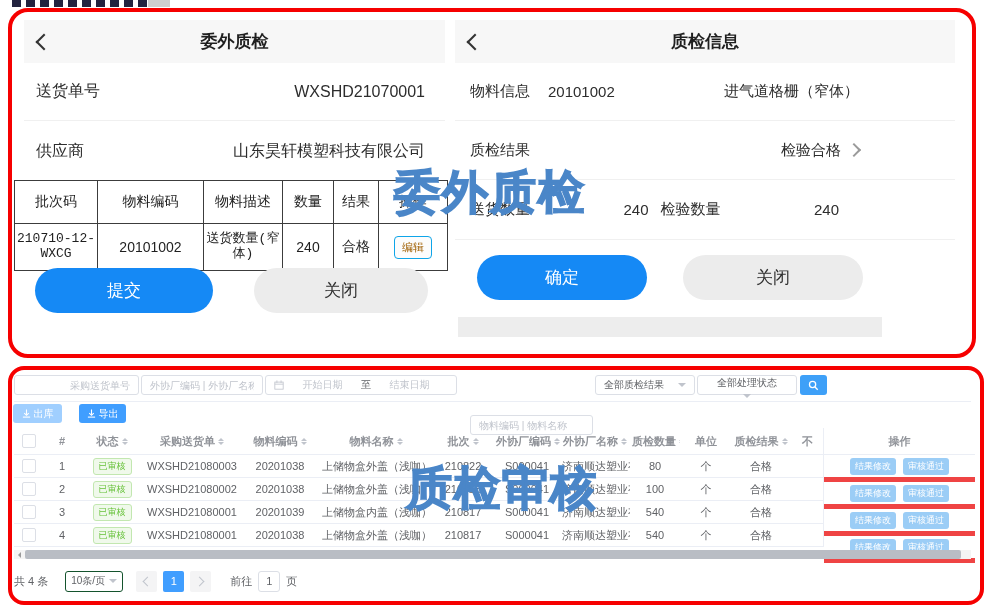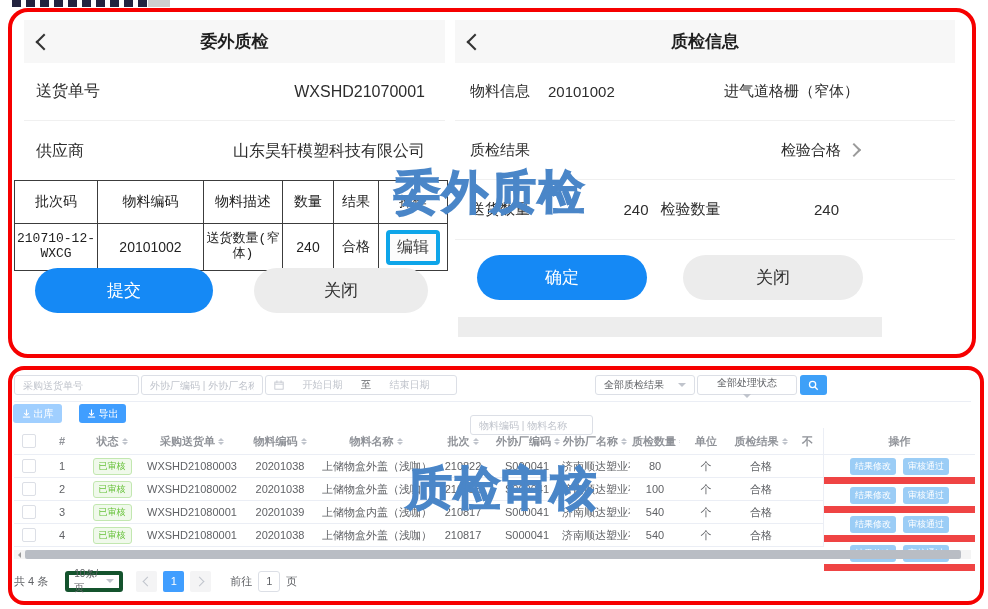--- a/index.html
+++ b/index.html
@@ -36,21 +36,21 @@
   .pleft .frow.b{border-bottom:1px solid #f0f0f0;}
   .pleft .frow2{height:60px;}
 
   
   .gtable{position:absolute;left:-10px;top:160px;width:433px;border-collapse:collapse;table-layout:fixed;
           font-size:14px;color:#1f1f1f;text-align:center;}
   .gtable th,.gtable td{border:1px solid #3c3c3c;padding:2px 1px;font-weight:normal;}
   .gtable th{height:38px;}
   .gtable td{height:42px;}
   .gtable .small{font-size:13px;line-height:1.15;font-family:Liberation Mono, monospace;}
-  .editbtn{font-size:16px;color:#404040;background:#fcfcfc;border:4px solid #0ea5e9;border-radius:4px;padding:3px 7px;cursor:pointer;}
+  .editbtn{font-size:11px;color:#a16207;background:#fcfcfc;border:1px solid #0ea5e9;border-radius:4px;padding:3px 7px;cursor:pointer;}
 
   .pillrow{position:absolute;left:11px;right:17px;display:flex;justify-content:space-between;}
   .pleft .pillrow{top:248px;}
   .pright .pillrow{left:22px;right:0;top:235px;justify-content:flex-start;gap:36px;}
   .pill{height:45px;border:none;border-radius:23px;font-size:17px;cursor:pointer;font-family:inherit;}
   .pill.blue{background:#1589f5;color:#fff;}
   .pill.gray{background:#ececec;color:#2d2d2d;}
   .pleft .pill{width:178px;}
   .pill.w170{width:170px;}
   .pill.w180{width:180px;}
@@ -91,32 +91,32 @@
   .dtable .left{text-align:left;padding-left:12px;}
   .cb{display:inline-block;width:12px;height:12px;border:1px solid #dcdfe6;border-radius:2px;background:#fff;vertical-align:middle;cursor:pointer;}
   .sort{display:inline-flex;flex-direction:column;margin-left:3px;vertical-align:middle;cursor:pointer;}
   .sort i{display:block;width:0;height:0;border:3.5px solid transparent;}
   .sort .up{border-bottom-color:#c0c4cc;margin-bottom:1px;}
   .sort .dn{border-top-color:#c0c4cc;}
   .badge{display:inline-block;padding:1px 5px;font-size:9px;color:#67c23a;background:#f0f9eb;border:1px solid #c2e7b0;border-radius:3px;}
   .opfixed{position:absolute;left:809px;top:0;width:152px;height:119px;background:#fff;border-left:1px solid #ebeef5;box-sizing:border-box;}
   .opfixed .oph{height:26px;border-bottom:1px solid #ebeef5;display:flex;align-items:center;justify-content:center;
                 font-size:11px;font-weight:bold;color:#909399;}
-  .opfixed .opr{height:22px;border-bottom:7px solid #ef4444;display:flex;align-items:center;justify-content:center;gap:7px;}
+  .opfixed .opr{height:22px;border-bottom:5px solid #ef4444;display:flex;align-items:center;justify-content:center;gap:7px;}
   .abtn{background:#9bcdf6;color:#fff;border:none;border-radius:3px;font-size:9px;padding:2px 5px;cursor:pointer;font-family:inherit;}
 
   
   .hscroll{position:absolute;left:14px;top:550px;width:957px;height:9px;background:#f4f4f4;z-index:2;}
   .hscroll .arr{position:absolute;left:0;top:0;width:10px;height:9px;display:flex;align-items:center;justify-content:center;cursor:pointer;}
   .hscroll .arr i{width:0;height:0;border:3px solid transparent;border-right-color:#9a9a9a;margin-right:2px;}
   .hscroll .thumb{position:absolute;left:11px;top:0;width:936px;height:9px;background:#b9bdc4;border-radius:2px;cursor:pointer;}
 
   
   .pager{position:absolute;left:14px;top:570px;height:22px;display:flex;align-items:center;font-size:11px;color:#606266;z-index:2;}
-  .pgsel{margin-left:17px;width:58px;height:21px;box-sizing:border-box;border:4px solid #14532d;border-radius:3px;
+  .pgsel{margin-left:17px;width:58px;height:21px;box-sizing:border-box;border:1px solid #14532d;border-radius:3px;
          display:flex;align-items:center;justify-content:space-between;padding:0 5px;font-size:10px;color:#606266;cursor:pointer;}
   .pgbtn{width:21px;height:21px;border-radius:2px;background:#f4f4f5;display:flex;align-items:center;justify-content:center;cursor:pointer;}
   .pgbtn.prev{margin-left:13px;}
   .pgbtn.next{margin-left:6px;}
   .pgbtn .c{width:6px;height:6px;border-left:1.5px solid #c0c4cc;border-bottom:1.5px solid #c0c4cc;}
   .pgbtn .c.lft{transform:rotate(45deg);margin-left:2px;}
   .pgbtn .c.rgt{transform:rotate(-135deg);margin-right:2px;}
   .pgcur{width:21px;height:21px;margin-left:6px;border-radius:2px;background:#409eff;color:#fff;display:flex;align-items:center;justify-content:center;cursor:pointer;}
   .goto-lbl{margin-left:19px;}
   .goto-in{margin-left:6px;width:22px;height:21px;box-sizing:border-box;border:1px solid #dcdfe6;border-radius:3px;text-align:center;font-size:11px;color:#606266;font-family:inherit;}
@@ -204,21 +204,21 @@
     </div>
     <div class="graybar"></div>
   </div>
 
   <div class="frame frame-top"></div>
   <div class="frame frame-bottom"></div>
 
   <div class="wm wm-top" style="color:#4a86c8">委外质检</div>
   <div class="wm wm-bottom" style="color:#4a86c8">质检审核</div>
 
-  <input class="fl-input" style="left: 14px; width: 125px;" placeholder="采购送货单号">
+  <input class="fl-input" style="left: 14px; width: 125px; text-align: right;" placeholder="采购送货单号">
   <input class="fl-input" style="left: 141px; width: 122px;" placeholder="外协厂编码 | 外协厂名称">
   <div class="fl-input daterange" style="left:265px;width:192px;font-family:Liberation Mono, monospace;">
     <svg width="10" height="10" viewBox="0 0 12 12">
       <rect x="1" y="2.5" width="10" height="8.5" fill="none" stroke="#c0c4cc" stroke-width="1"></rect>
       <line x1="3.5" y1="0.5" x2="3.5" y2="3.5" stroke="#c0c4cc" stroke-width="1"></line>
       <line x1="8.5" y1="0.5" x2="8.5" y2="3.5" stroke="#c0c4cc" stroke-width="1"></line>
       <line x1="1" y1="5" x2="11" y2="5" stroke="#c0c4cc" stroke-width="1"></line>
     </svg>
     <span class="dim">开始日期</span>
     <span class="dark">至</span>

